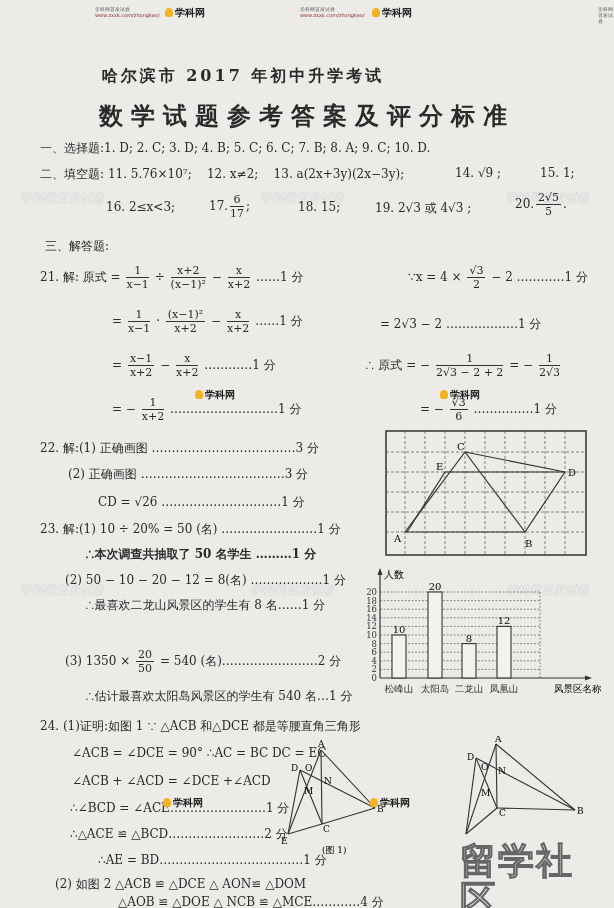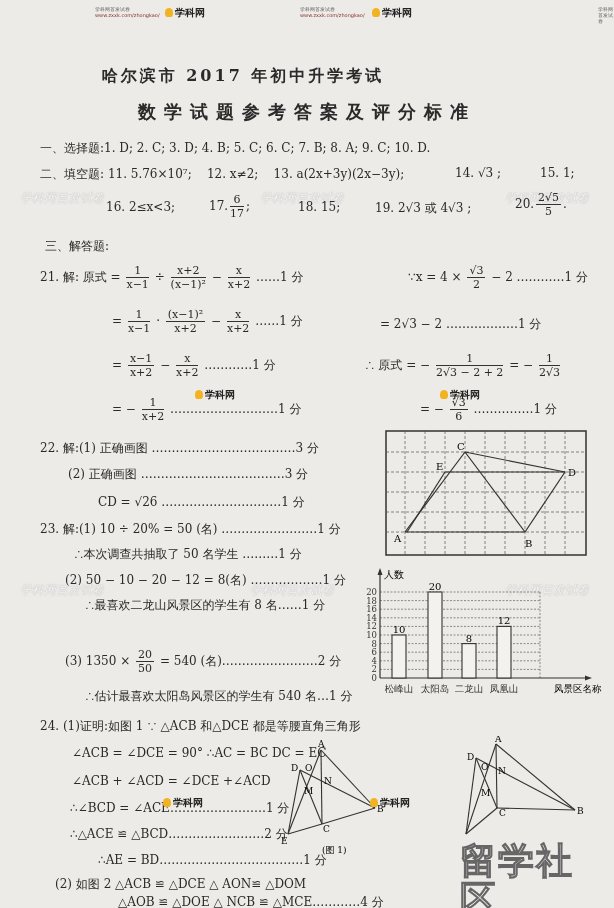--- a/index.html
+++ b/index.html
@@ -11,21 +11,21 @@
   }
   .page { position:absolute; left:0; top:0; width:614px; height:908px; }
   .abs { position:absolute; white-space:nowrap; }
   .wm-top { position:absolute; top:6px; font-family:"DejaVu Sans", sans-serif; }
   .wm-small { font-size:5px; line-height:6px; color:#8a3030; }
   .wm-small .l1 { color:#666; display:block; }
   .wm-logo { position:absolute; font-family:"DejaVu Sans", sans-serif; font-size:10px; font-weight:bold; color:#222; }
   .wm-logo .bulb { display:inline-block; width:8px; height:9px; border-radius:50% 50% 40% 40%; background:#f2b320; margin-right:2px; vertical-align:-1px; }
   .wm-italic { position:absolute; font-size:12px; font-style:italic; color:rgba(255,255,255,0.85); text-shadow:0 0 1px #bbb, 0 0 1px #bbb; font-family:"DejaVu Sans", sans-serif; }
   .title1 { left:0; width:486px; text-align:center; top:66px; font-size:16px; font-weight:bold; letter-spacing:3px; }
-  .title2 { left:0; width:614px; text-align:center; top:100px; font-size:18px; font-weight:bold; letter-spacing:8px; }
+  .title2 { left:0; width:614px; text-align:center; top:100px; font-size:24px; font-weight:bold; letter-spacing:8px; }
   .line { font-size:12px; }
   .bold { font-weight:normal; }
   .frac { display:inline-block; vertical-align:middle; text-align:center; margin:0 2px; font-size:11px; }
   .frac .n { display:block; border-bottom:1px solid #333; padding:0 2px; line-height:13px; }
   .frac .d { display:block; line-height:13px; }
   svg text { font-family:"DejaVu Serif", "Liberation Serif", serif; }
   .stamp { position:absolute; left:460px; top:842px; width:150px; height:60px; }
   .stamp .big { font-family:"DejaVu Sans", sans-serif; font-size:36px; font-weight:bold; color:#fff; -webkit-text-stroke:1px #666; letter-spacing:2px; line-height:38px; }
 </style>
 </head>
@@ -51,21 +51,21 @@
   <div class="abs line" style="left:40px; top:140px;">
     <span class="bold">一、选择题:</span><span>1. D;  2. C;  3. D;  4. B;  5. C;  6. C;  7. B;  8. A;  9. C;  10. D.</span>
   </div>
 
   <div class="abs line" style="left:40px; top:166px;">
     <span class="bold">二、填空题:</span>
     <span>11. 5.76×10⁷;</span>&nbsp;&nbsp;&nbsp;
     <span>12. x≠2;</span>&nbsp;&nbsp;&nbsp;
     <span>13. a(2x+3y)(2x−3y);</span>
   </div>
-  <div class="abs line" style="left:455px; top:166px;">14. √3 ;</div>
+  <div class="abs line" style="left:455px; top:166px;">14. √9 ;</div>
   <div class="abs line" style="left:540px; top:166px;">15. 1;</div>
   <div class="wm-italic" style="left:20px; top:190px;">学科网首发试卷</div>
   <div class="wm-italic" style="left:260px; top:190px;">学科网首发试卷</div>
   <div class="wm-italic" style="left:505px; top:190px;">学科网首发试卷</div>
 
   <div class="abs line" style="left:106px; top:200px;">16. 2≤x&lt;3;</div>
   <div class="abs line" style="left:209px; top:193px;">
     <span>17.</span><span class="frac"><span class="n">6</span><span class="d">17</span></span>;
   </div>
   <div class="abs line" style="left:298px; top:200px;">18. 15;</div>
@@ -160,21 +160,21 @@
       <line x1="22" y1="102" x2="60" y2="42"></line>
     </g>
     <text x="9" y="112" font-size="10">A</text>
     <text x="140" y="117" font-size="10">B</text>
     <text x="72" y="20" font-size="10">C</text>
     <text x="183" y="46" font-size="10">D</text>
     <text x="51" y="40" font-size="10">E</text>
   </svg>
 
   <div class="abs line" style="left:40px; top:521px;">23. 解:(1) 10 ÷ 20% = 50 (名) ……………………1 分</div>
-  <div class="abs line" style="left:74px; top:546px;">∴本次调查共抽取了 50 名学生 ………1 分</div>
+  <div class="abs line" style="left:85px; top:546px;font-weight:bold;">∴本次调查共抽取了 50 名学生 ………1 分</div>
   <div class="abs line" style="left:65px; top:572px;">(2) 50 − 10 − 20 − 12  = 8(名) ………………1 分</div>
   <div class="wm-italic" style="left:20px; top:582px;">学科网首发试卷</div>
   <div class="wm-italic" style="left:250px; top:582px;">学科网首发试卷</div>
   <div class="wm-italic" style="left:505px; top:582px;">学科网首发试卷</div>
   <div class="abs line" style="left:85px; top:597px;">∴最喜欢二龙山风景区的学生有 8 名……1 分</div>
   <div class="abs line" style="left:65px; top:648px;">
     <span>(3) 1350 ×</span>
     <span class="frac"><span class="n">20</span><span class="d">50</span></span>
     <span>= 540 (名)……………………2 分</span>
   </div>

